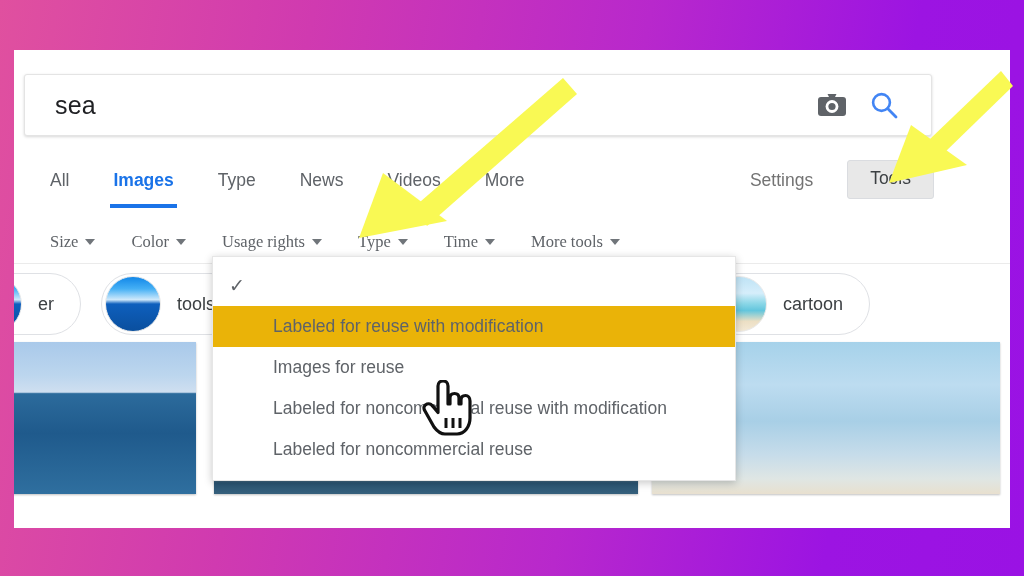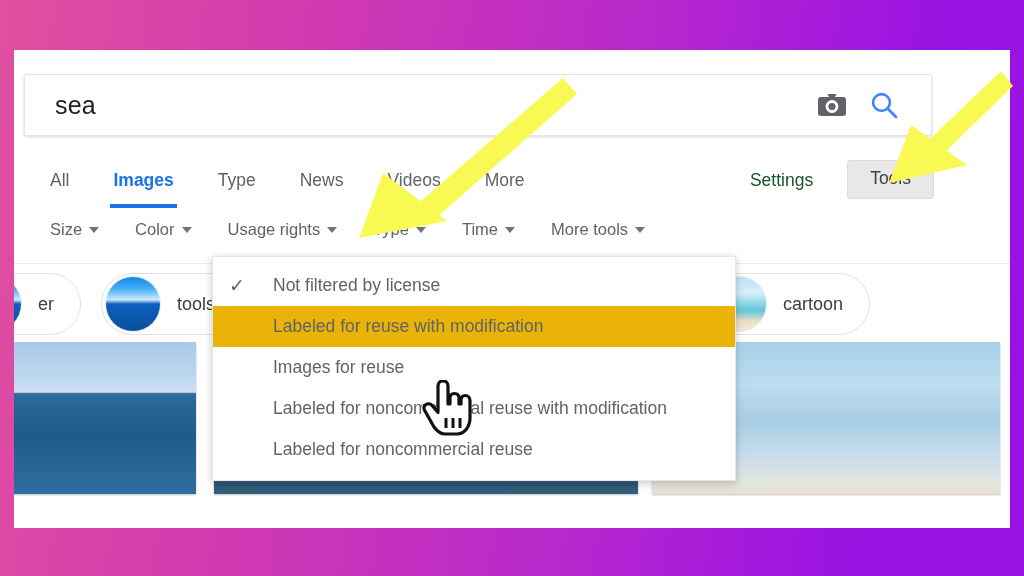--- a/index.html
+++ b/index.html
@@ -56,39 +56,40 @@
   }
   .tab:first-child { margin-left:36px; }
   .tab.active { color:#1a73e8; font-weight:bold; }
   .tab.active:after {
     content:""; position:absolute;
     left:-3px; right:-3px; bottom:-17px; height:4px;
     background:#1a73e8;
   }
   #tabspacer { flex:1; }
   #settings {
-    font-size:17.5px; color:#14532d;
+    font-size:17.5px; color:#737373;
     padding-top:10px; white-space:nowrap;
   }
   #toolsbtn {
     margin-left:34px; margin-right:76px;
     background:#e8e8e8;
     border:1px solid #dadce0;
     border-radius:3px;
     font-size:17.5px; color:#3c4043;
     padding:7px 22px 9px 22px;
     white-space:nowrap;
   }
 
   
   #filterbar {
     position:absolute; left:0; top:170px;
     width:996px; height:44px;
-    display:flex; align-items:flex-start;
+    display:flex; align-items:center;
     border-bottom:1px solid #ebebeb;
+    font-family:Liberation Serif, serif;
   }
   .filt {
     font-size:16.5px; color:#5f6368;
     margin-right:36px; white-space:nowrap;
     display:flex; align-items:center;
   }
   .filt:first-child { margin-left:36px; }
   .caret {
     display:inline-block;
     margin-left:7px;
@@ -263,21 +264,20 @@
 
   <div id="results">
     <div class="resimg" id="res0"></div>
     <div class="resimg" id="res1"></div>
     <div class="resimg" id="res2"></div>
   </div>
 
   <div id="dropdown">
     <div class="menuitem">
       <span class="check">✓</span>
-      <span class="mlabel">Not filtered by license</span>
     </div>
     <div class="menuitem hl">
       <span class="check"></span>
       <span class="mlabel">Labeled for reuse with modification</span>
     </div>
     <div class="menuitem">
       <span class="check"></span>
       <span class="mlabel">Images for reuse</span>
     </div>
     <div class="menuitem">

